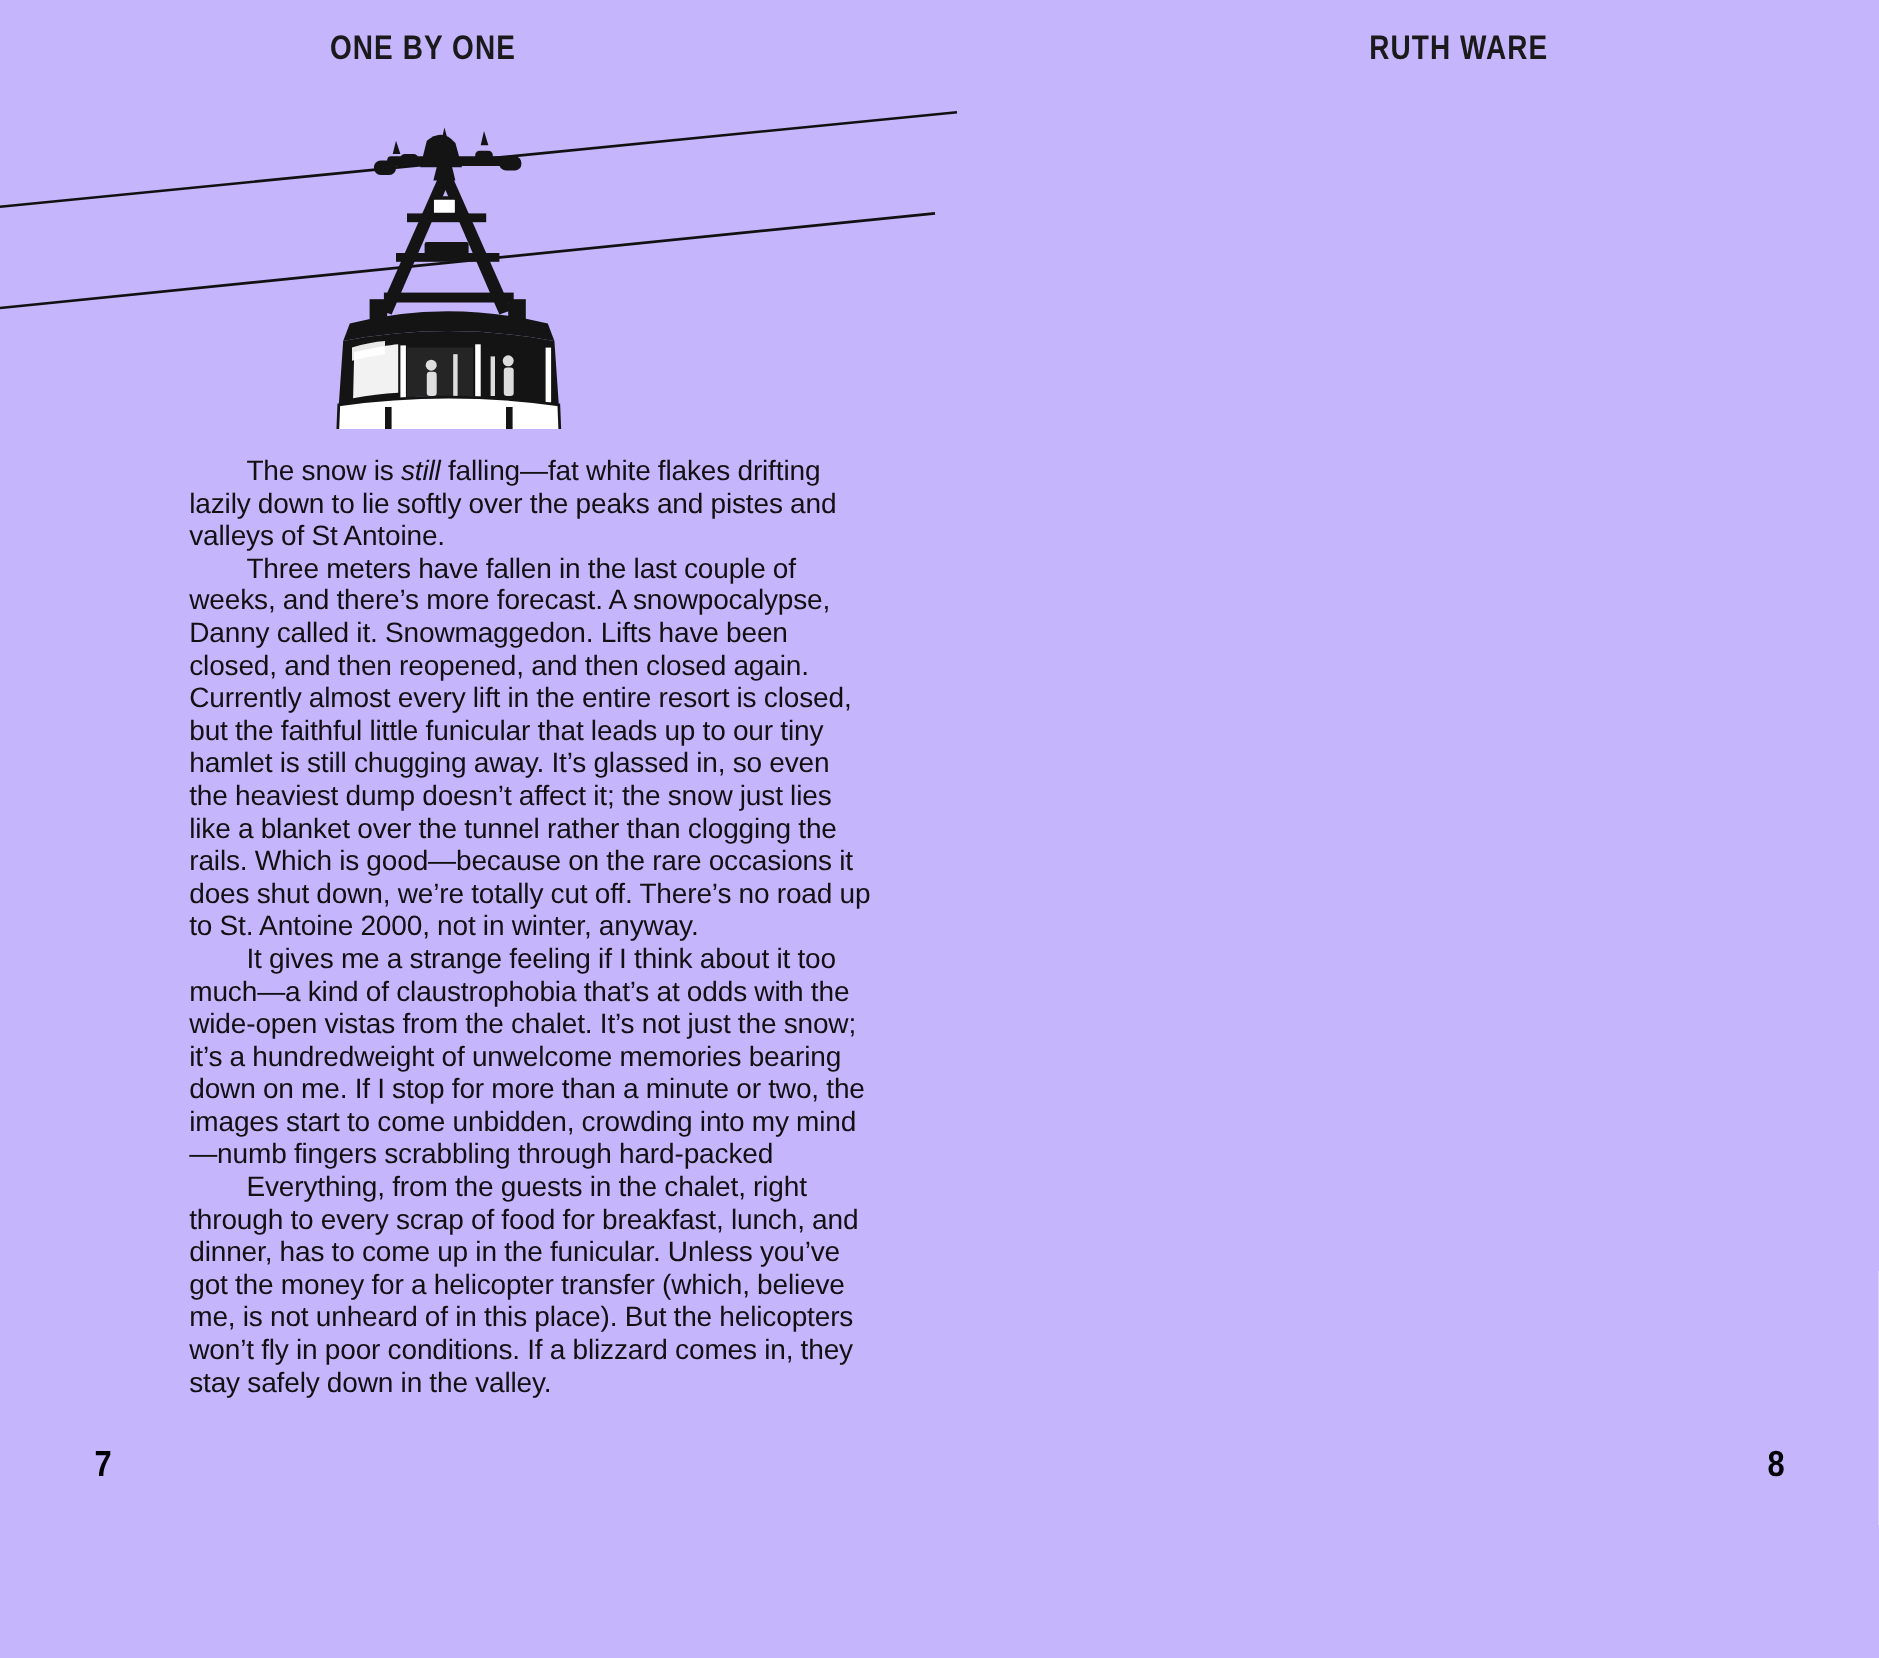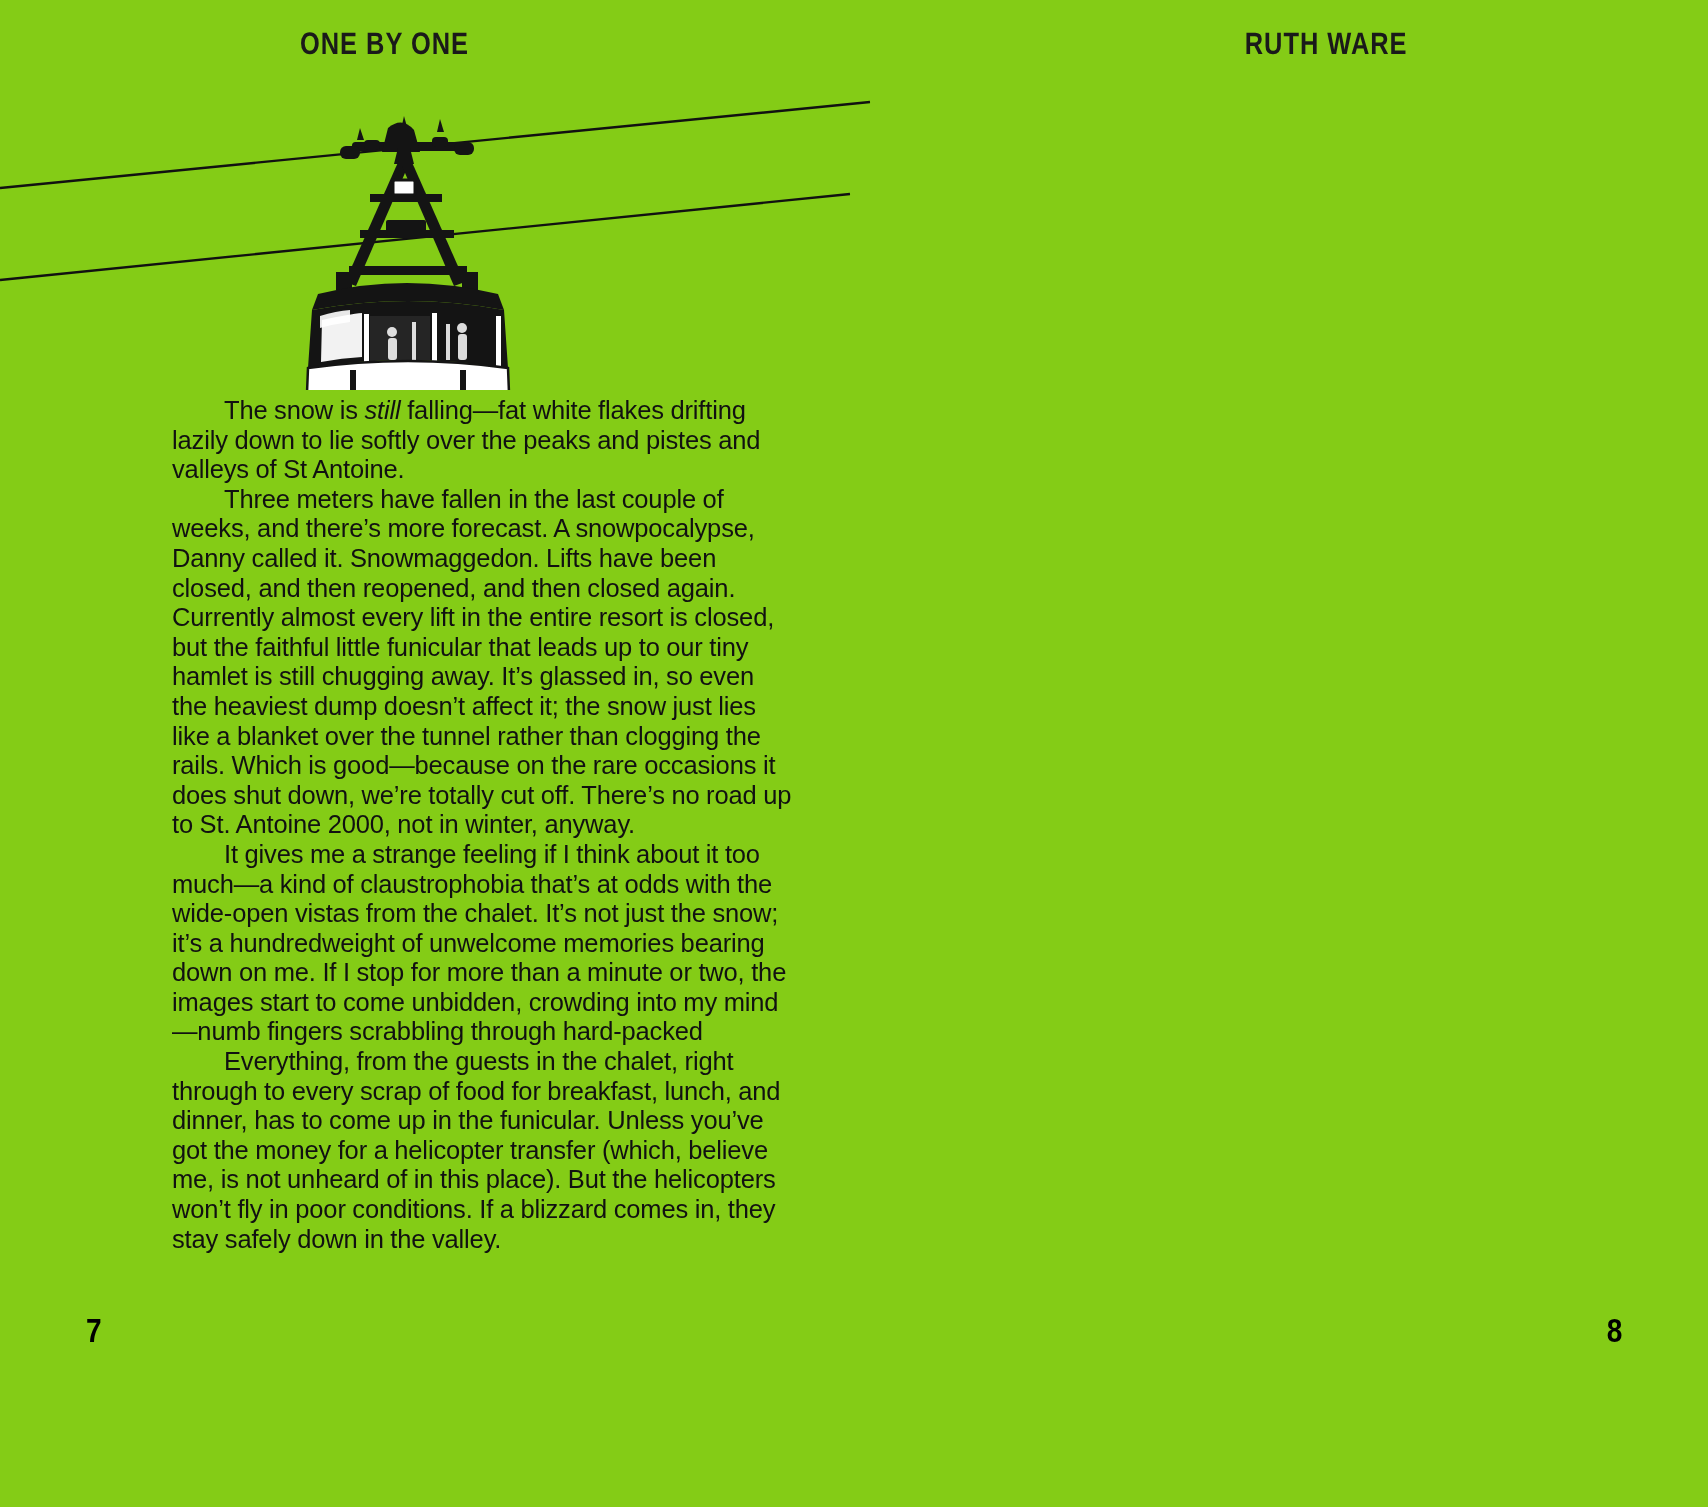--- a/index.html
+++ b/index.html
@@ -13,21 +13,21 @@
     height: 1507px;
     position: relative;
     font-family: "Liberation Sans", sans-serif;
     color: #000000;
     overflow: hidden;
   }
 
   .page {
     position: absolute;
     inset: 0;
-    background: #84cc16;
+    background: #c4b5fd;
   }
 
   
   .runhead {
     position: absolute;
     top: 26px;
     font-family: "Liberation Sans", sans-serif;
     font-weight: 700;
     font-size: 31px;
     letter-spacing: 1.2px;
@@ -72,21 +72,21 @@
     top: 84px;
     width: 1708px;
     height: 306px;
     pointer-events: none;
   }
   .illus-wrap svg { display: block; }
 
   .left-text-block {
     position: absolute;
     left: 86px;
-    top: 396px;
+    top: 414px;
     width: 622px;
   }
 
   
   .folio {
     position: absolute;
     bottom: 157px;
     font-family: "Liberation Sans", sans-serif;
     font-weight: 700;
     font-size: 33px;

